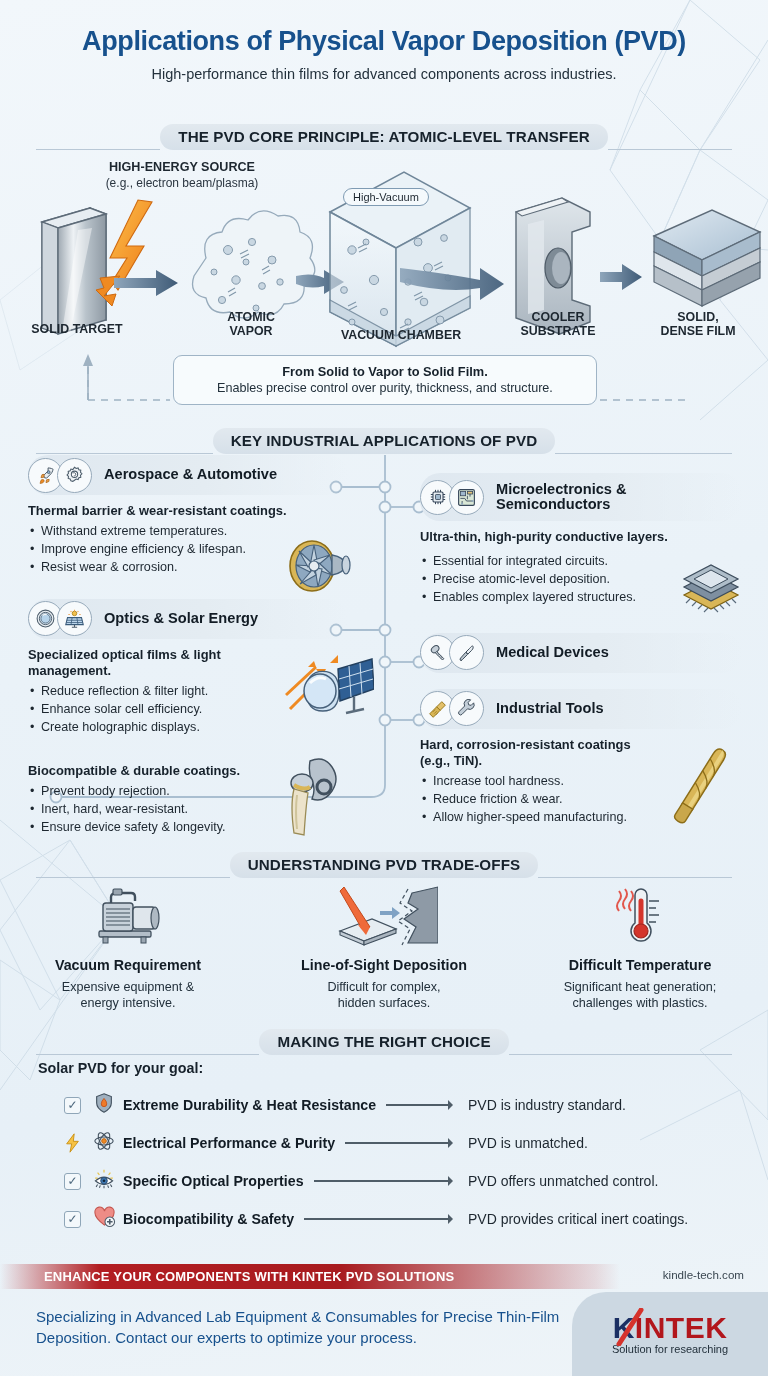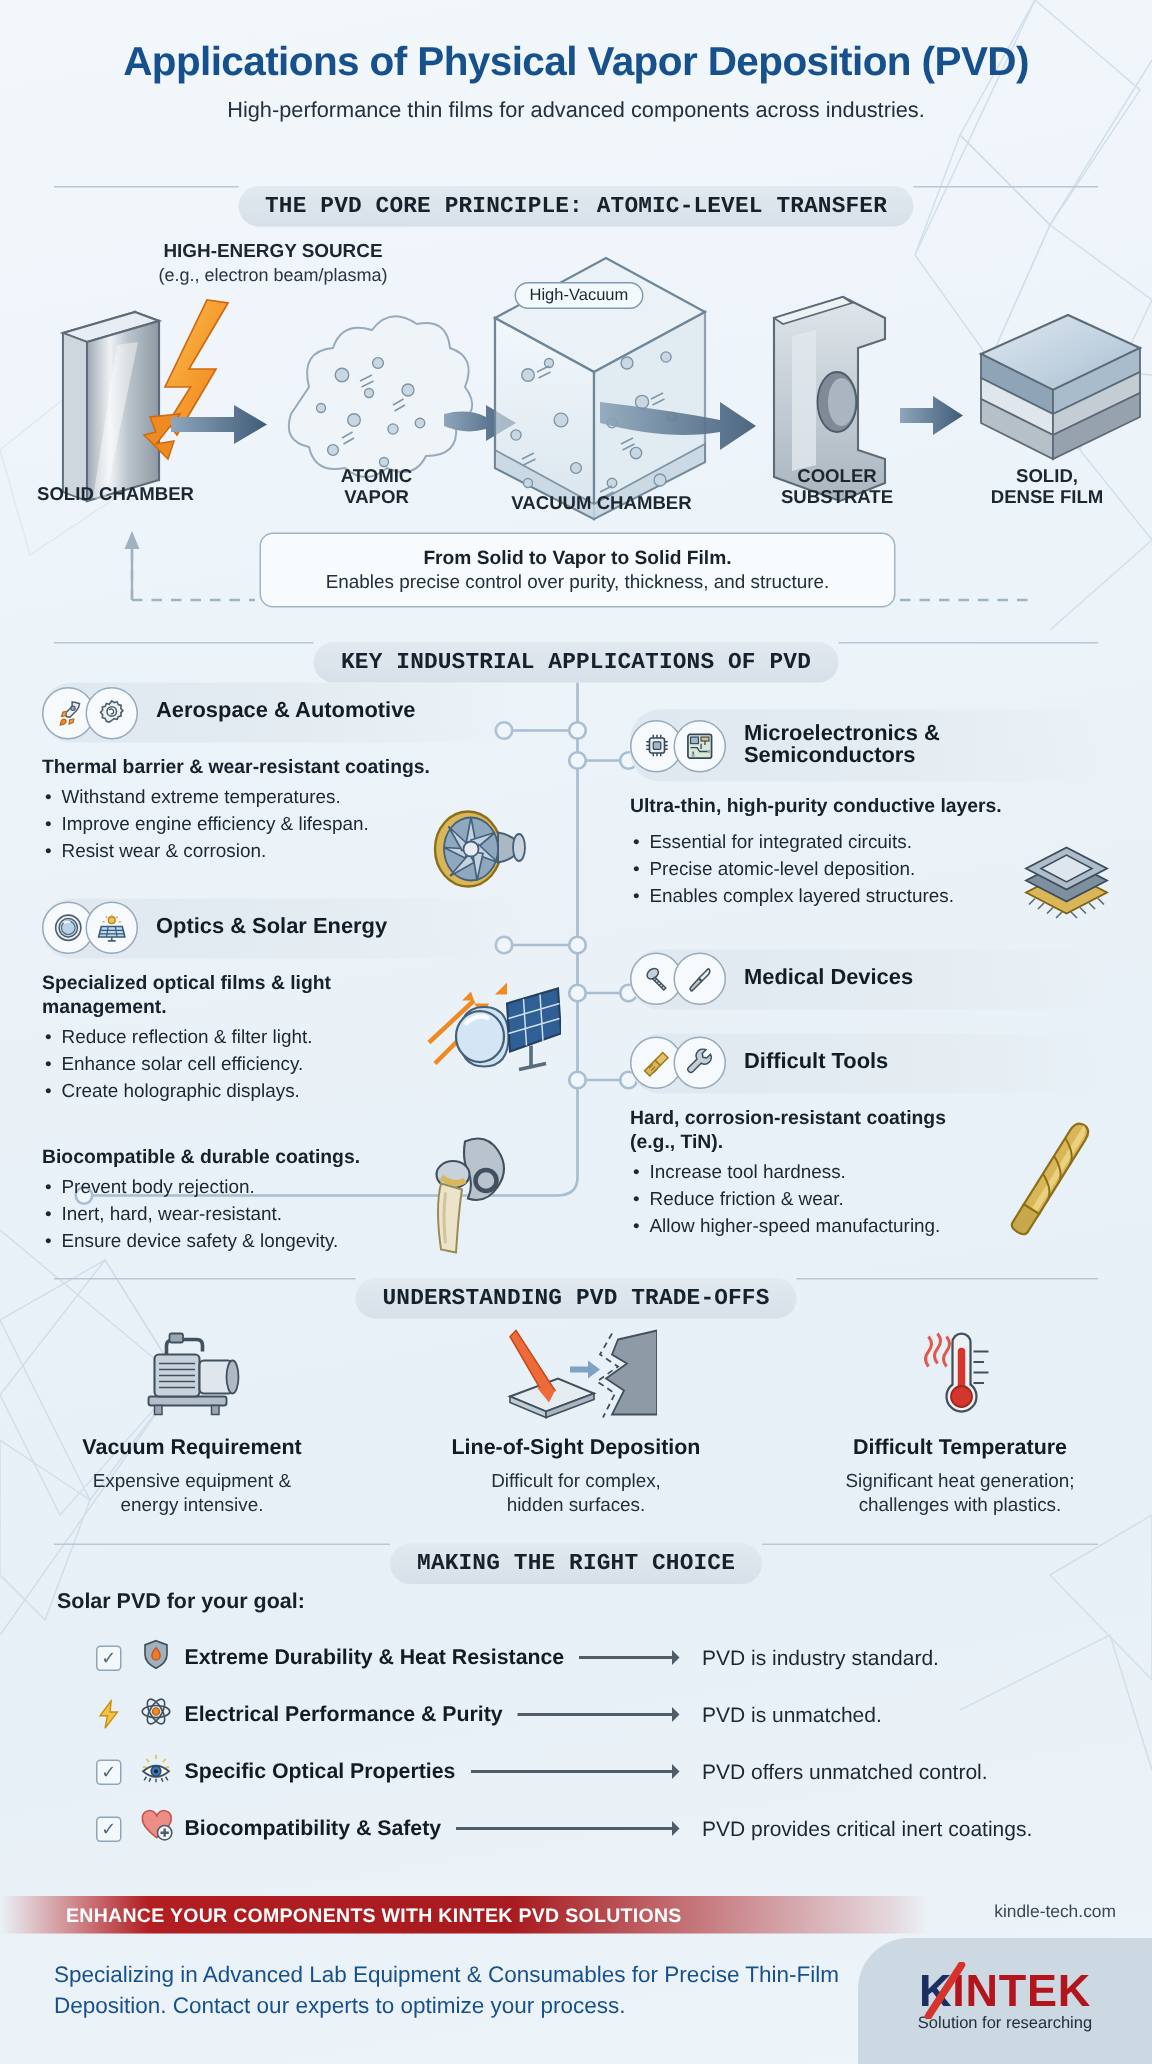--- a/index.html
+++ b/index.html
@@ -18,21 +18,21 @@
   .bg-poly { position: absolute; inset: 0; pointer-events: none; }
 
   
   .header { position: absolute; top: 26px; left: 0; width: 768px; text-align: center; }
   .main-title {
     font-size: 27px; font-weight: bold; color: #17518d; letter-spacing: -0.4px;
   }
   .subtitle { margin-top: 9px; font-size: 14.5px; color: #23313c; }
 
   
-  .sec-head { position: absolute; left: 36px; width: 696px; display: flex; align-items: flex-start; font-family: Liberation Mono, monospace; }
+  .sec-head { position: absolute; left: 36px; width: 696px; display: flex; align-items: flex-end; }
   .sec-line { flex: 1; height: 1px; background: #b9c8d6; }
   .sec-pill {
     background: linear-gradient(180deg,#e2e9ef,#d6e0e9);
     border-radius: 14px; padding: 4px 18px 5px;
     font-size: 15.2px; font-weight: bold; color: #16212b; letter-spacing: 0.1px;
     white-space: nowrap;
   }
 
   
   .core { position: absolute; left: 0; top: 150px; width: 768px; height: 250px; }
@@ -280,21 +280,21 @@
         <polygon points="702,110 760,82 760,98 702,126" fill="#a8bccd" stroke="#5d6b78" stroke-width="1.2"></polygon>
         <polygon points="654,102 702,126 702,140 654,116" fill="#dfe6ec" stroke="#5d6b78" stroke-width="1.2"></polygon>
         <polygon points="702,126 760,98 760,112 702,140" fill="#c5cdd4" stroke="#5d6b78" stroke-width="1.2"></polygon>
         <polygon points="654,116 702,140 702,156 654,132" fill="#b6c0c9" stroke="#5d6b78" stroke-width="1.2"></polygon>
         <polygon points="702,140 760,112 760,128 702,156" fill="#96a2ad" stroke="#5d6b78" stroke-width="1.2"></polygon>
       </g>
     </svg>
 
     <div class="hv-badge">High-Vacuum</div>
 
-    <div class="stage-cap" style="left:18px; top:172px; width:118px;">SOLID CHAMBER</div>
+    <div class="stage-cap" style="left:18px; top:172px; width:118px;">SOLID TARGET</div>
     <div class="stage-cap" style="left:196px; top:160px; width:110px;">
       <div>ATOMIC</div>
       <div>VAPOR</div>
     </div>
     <div class="stage-cap" style="left:316px; top:178px; width:170px;">VACUUM CHAMBER</div>
     <div class="stage-cap" style="left:498px; top:160px; width:120px;">
       <div>COOLER</div>
       <div>SUBSTRATE</div>
     </div>
     <div class="stage-cap" style="left:638px; top:160px; width:120px;">
@@ -476,21 +476,21 @@
             <g stroke="#9a7a1c" stroke-width=".9">
                 <path d="M8.6 12.8l-3 3M10.4 14.6l-3 3M12.2 16.4l-3 3"></path>
               </g>
           </svg>
         </div>
         <div class="icon-circ ov">
           <svg width="20" height="20" viewBox="0 0 24 24">
             <path d="M20 4.6a5.4 5.4 0 0 1-7.4 7.2L6 18.4a2.4 2.4 0 0 1-3.4-3.4l6.6-6.6A5.4 5.4 0 0 1 16.4 1l-3 3 .6 3 3 .6z" fill="#c3ced8" stroke="#41505e" stroke-width="1.2"></path>
           </svg>
         </div>
-        <div class="app-title">Difficult Tools</div>
+        <div class="app-title">Industrial Tools</div>
       </div>
       <div class="app-lead" style="width:240px;">Hard, corrosion-resistant coatings (e.g., TiN).</div>
       <ul class="app-list">
         <li>Increase tool hardness.</li>
         <li>Reduce friction &amp; wear.</li>
         <li>Allow higher-speed manufacturing.</li>
       </ul>
     </div>
 
     <svg class="art" style="left:286px; top:84px;" width="66" height="54" viewBox="0 0 66 54">

